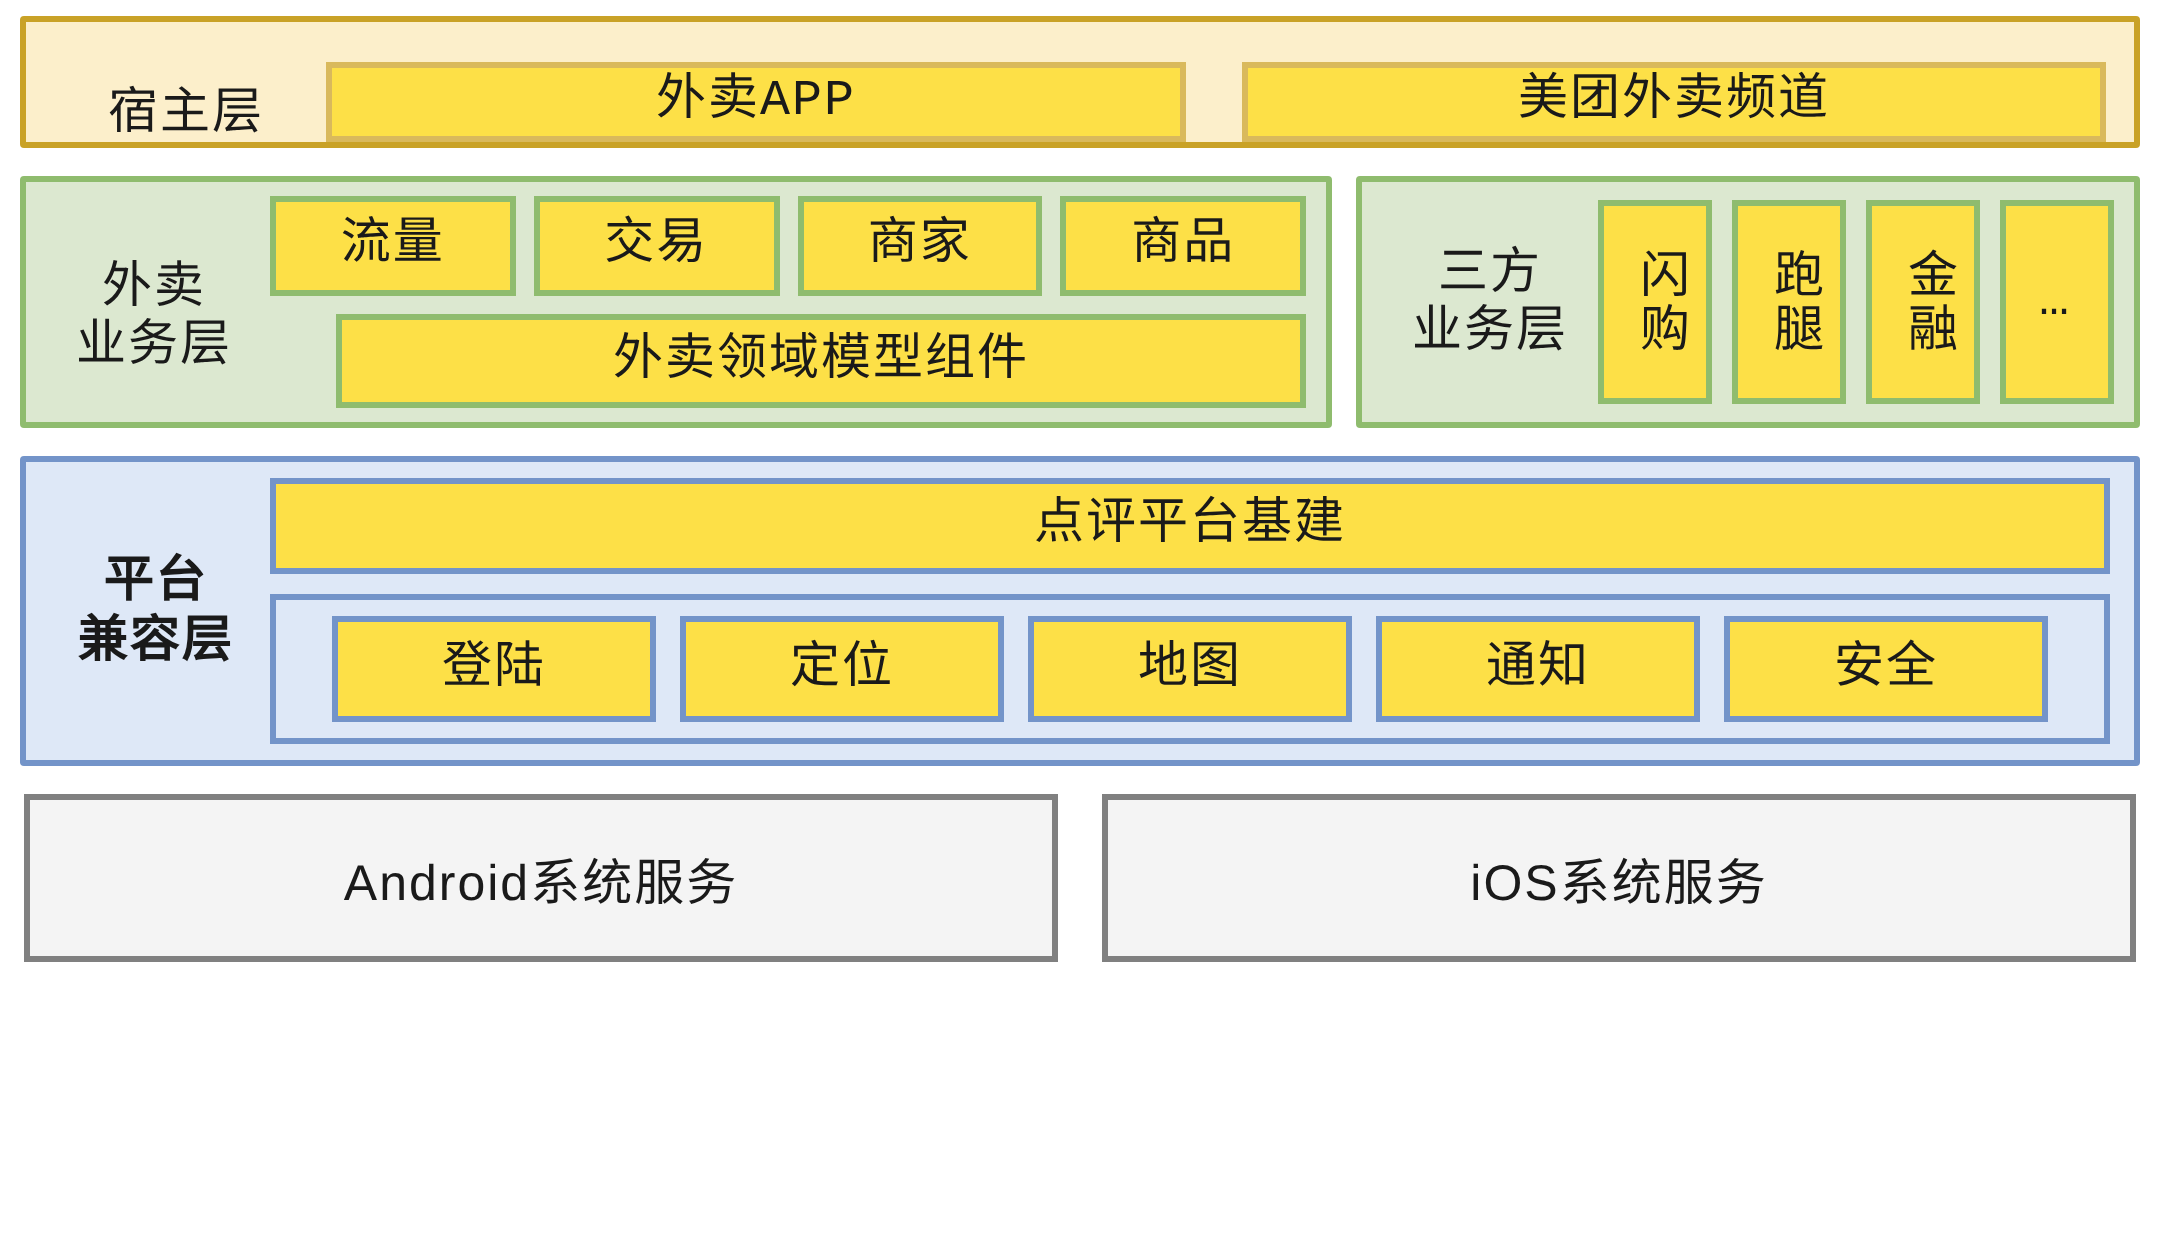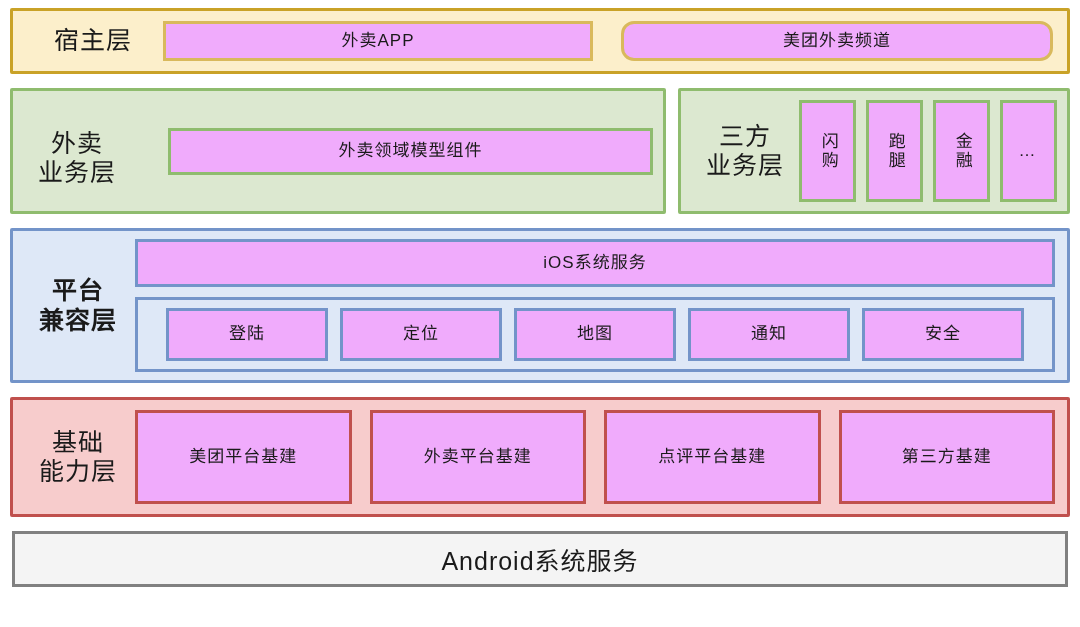--- a/index.html
+++ b/index.html
@@ -51,51 +51,53 @@
   }
 
   .band-body {
     flex: 1 1 auto;
     display: flex;
     box-sizing: border-box;
   }
 
   .cell {
     box-sizing: border-box;
-    background: #f0abfc;
+    background: #fde047;
     border-style: solid;
     border-width: 3px;
     display: flex;
     align-items: center;
     justify-content: center;
     text-align: center;
-    font-size: 17px;
+    font-size: 25px;
     line-height: 1.2;
     letter-spacing: 1px;
+    font-family: Liberation Mono, monospace;
   }
 
   
   .layer-host {
     background: #FCEFCB;
     border-color: #C9A227;
     height: 66px;
     padding: 0 10px;
+    align-items: flex-end;
   }
   .layer-host .band-label { color: #1a1a1a; flex-basis: 140px; }
   .layer-host .band-body {
     align-items: center;
     gap: 28px;
     padding-right: 4px;
   }
   .layer-host .cell {
     border-color: #D9B95C;
     height: 40px;
   }
   .host-app   { flex: 0 0 430px; }
-  .host-chan  { flex: 1 1 auto; border-radius: 13px; }
+  .host-chan  { flex: 1 1 auto; }
 
   
   .row-business {
     display: flex;
     gap: 12px;
     height: 126px;
   }
   .layer-waimai {
     flex: 1 1 auto;
     background: #DCE8D0;
@@ -198,21 +200,21 @@
   .layer-base .cell {
     flex: 1 1 0;
     border-color: #C0504D;
     align-self: stretch;
   }
 
   
   .row-system {
     display: flex;
     gap: 22px;
-    height: 56px;
+    height: 84px;
     padding: 0 2px;
   }
   .sys-cell {
     flex: 1 1 0;
     box-sizing: border-box;
     background: #F4F4F4;
     border: 3px solid #808080;
     display: flex;
     align-items: center;
     justify-content: center;
@@ -232,20 +234,26 @@
       <div class="cell host-chan">美团外卖频道</div>
     </div>
   </section>
 
   <div class="row-business">
 
     <section class="band layer-waimai">
       <div class="band-label">外卖
 业务层</div>
       <div class="band-body waimai-stack">
+        <div class="waimai-top">
+          <div class="cell">流量</div>
+          <div class="cell">交易</div>
+          <div class="cell">商家</div>
+          <div class="cell">商品</div>
+        </div>
         <div class="waimai-bottom">
           <div class="cell">外卖领域模型组件</div>
         </div>
       </div>
     </section>
 
     <section class="band layer-third">
       <div class="band-label">三方
 业务层</div>
       <div class="band-body">
@@ -256,40 +264,31 @@
       </div>
     </section>
 
   </div>
 
   <section class="band layer-platform">
     <div class="band-label">平台
 兼容层</div>
     <div class="band-body platform-stack">
       <div class="platform-api">
-        <div class="cell">iOS系统服务</div>
+        <div class="cell">点评平台基建</div>
       </div>
       <div class="platform-group">
         <div class="cell">登陆</div>
         <div class="cell">定位</div>
         <div class="cell">地图</div>
         <div class="cell">通知</div>
         <div class="cell">安全</div>
       </div>
     </div>
   </section>
 
-  <section class="band layer-base">
-    <div class="band-label">基础
-能力层</div>
-    <div class="band-body">
-      <div class="cell">美团平台基建</div>
-      <div class="cell">外卖平台基建</div>
-      <div class="cell">点评平台基建</div>
-      <div class="cell">第三方基建</div>
-    </div>
-  </section>
 
   <div class="row-system">
     <div class="sys-cell">Android系统服务</div>
+    <div class="sys-cell">iOS系统服务</div>
   </div>
 
 </div>
 
 </body></html>

